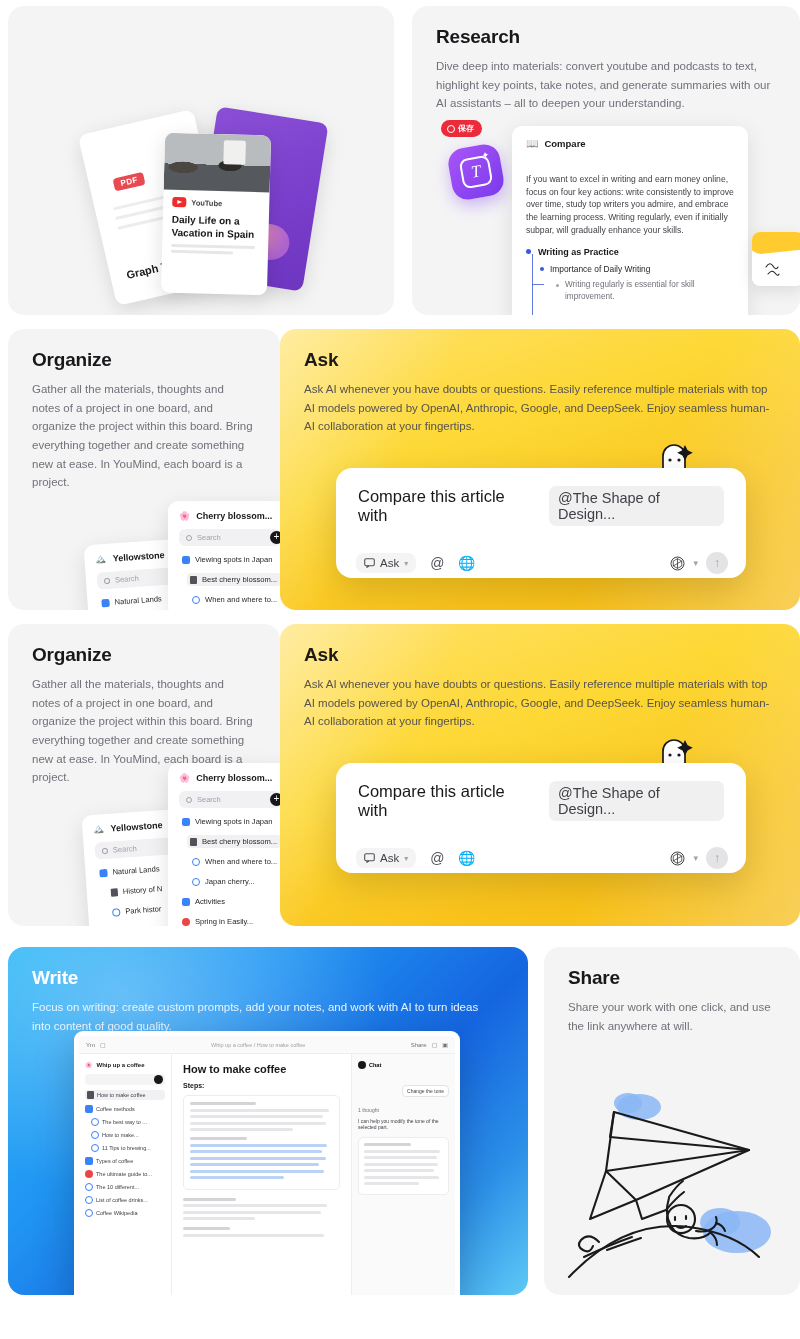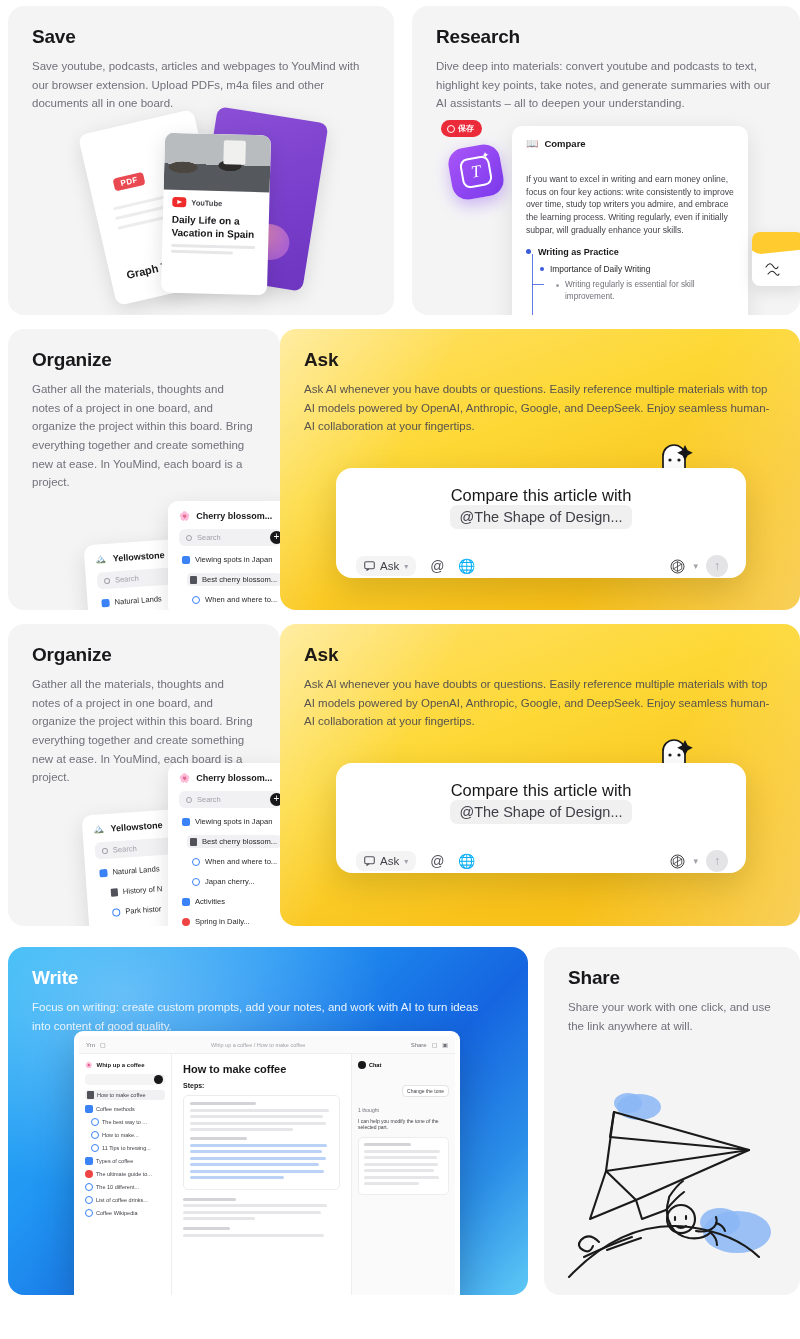--- a/index.html
+++ b/index.html
@@ -173,21 +173,21 @@
   .card.yellow {
     background:
       linear-gradient(118deg, rgba(255,255,255,.38) 0%, rgba(255,255,255,0) 28%),
       linear-gradient(300deg, rgba(255,255,255,.30) 0%, rgba(255,255,255,0) 34%),
       linear-gradient(160deg, #ffe169 0%, #fdd835 38%, #f9c31c 72%, #f5ba10 100%);
   }
   .ask-box {
     position:absolute; background:#fff; border-radius:16px;
     box-shadow: 0 12px 34px rgba(0,0,0,.14);
   }
-  .ask-input-row { display:flex; align-items:center; gap:0; padding:18px 22px 0 22px;flex-direction:column;}
+  .ask-input-row { display:flex; align-items:center; gap:17px; padding:18px 22px 0 22px;}
   .ask-q { font-size:16.5px; color:#18181b; }
   .ask-chip {
     background:#f0f0f1; color:#3f3f46; font-size:14.5px; padding:4px 9px; border-radius:7px;
   }
   .ask-tools { display:flex; align-items:center; padding:0 18px 0 20px; margin-top:26px; }
   .ask-pill {
     display:flex; align-items:center; gap:5px; background:#f4f4f5;
     border-radius:8px; padding:4px 8px; font-size:11.5px; color:#3f3f46;
   }
   .ic-btn { margin-left:14px; color:#52525b; font-size:14px; }
@@ -235,24 +235,20 @@
   
   #share-card { left:544px; top:947px; width:256px; height:348px; }
   .plane-wrap { position:absolute; left:0; top:120px; width:256px; height:228px; }
 </style>
 </head>
 <body>
 
 <div class="page">
 
   <section class="card" id="save-card">
-    <div class="pad">
-      <h2 class="card-title">Save</h2>
-      <p class="card-desc" style="width:330px">Save youtube, podcasts, articles and webpages to YouMind with our browser extension. Upload PDFs, m4a files and other documents all in one board.</p>
-    </div>
     <div class="save-art">
       <div class="s-card s-white">
         <div class="pdf-badge">PDF</div>
         <div class="gline" style="top:78px;width:74px"></div>
         <div class="gline" style="top:88px;width:82px"></div>
         <div class="gline" style="top:98px;width:60px"></div>
         <div class="gt">Graph Theory</div>
       </div>
       <div class="s-card s-purple">
         <div class="pdot"></div>
@@ -462,21 +458,21 @@
         <div class="p-item ind">
             <span class="ci-b"></span>
           <span>Japan cherry...</span>
           </div>
         <div class="p-item">
             <span class="sq-b"></span>
           <span>Activities</span>
           </div>
         <div class="p-item">
             <span class="ci-r"></span>
-          <span>Spring in Daily...</span>
+          <span>Spring in Easily...</span>
           </div>
       </div>
     </div>
   </section>
 
   <section class="card yellow" id="ask-card-2" style="left:280px; top:624px; width:520px; height:302px;">
     <div class="pad">
       <h2 class="card-title">Ask</h2>
       <p class="card-desc" style="width:466px">Ask AI whenever you have doubts or questions. Easily reference multiple materials with top AI models powered by OpenAI, Anthropic, Google, and DeepSeek. Enjoy seamless human-AI collaboration at your fingertips.</p>
     </div>

